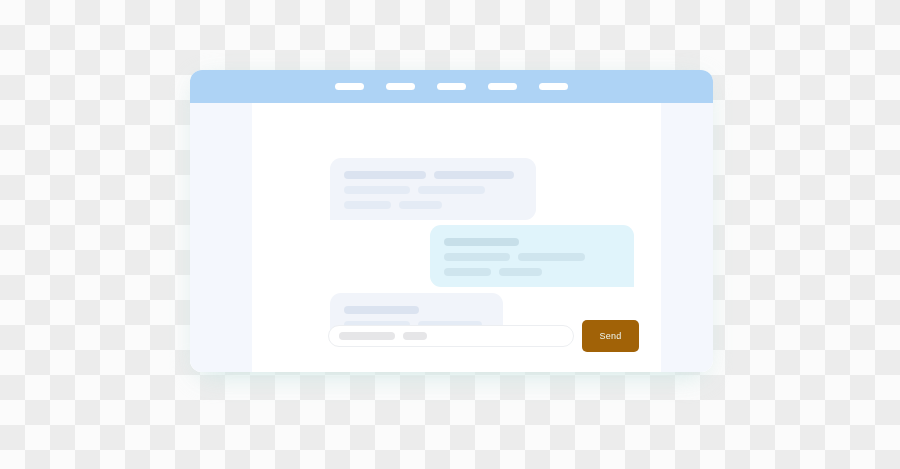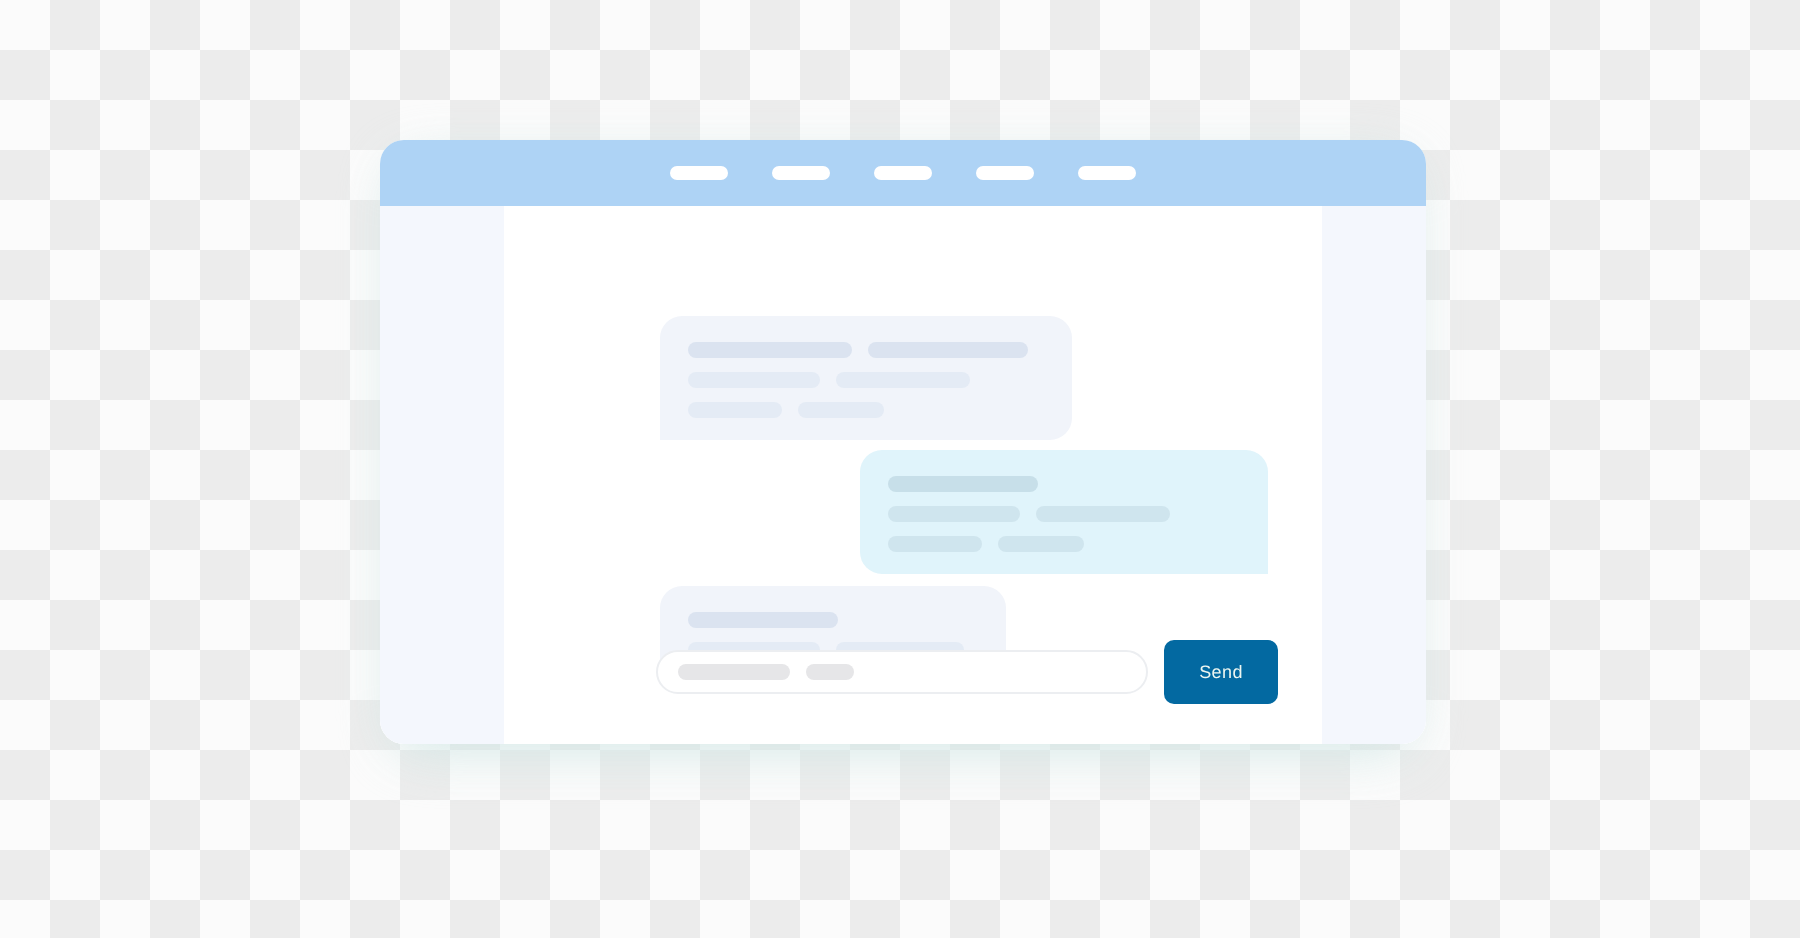--- a/index.html
+++ b/index.html
@@ -155,21 +155,21 @@
     align-items: center;
     gap: 8px;
     padding: 0 10px;
   }
   #message-input .bar { background: #e6e6e8; }
   #send-button {
     flex: 0 0 auto;
     width: 57px;
     height: 22px;
     border-radius: 5px;
-    background: #0369a1;
+    background: #a16207;
     border: none;
     color: #edf6f1;
     font-size: 9px;
     font-family: "Liberation Sans", sans-serif;
     letter-spacing: .2px;
     display: flex;
     align-items: center;
     justify-content: center;
     padding: 16px;
   }

